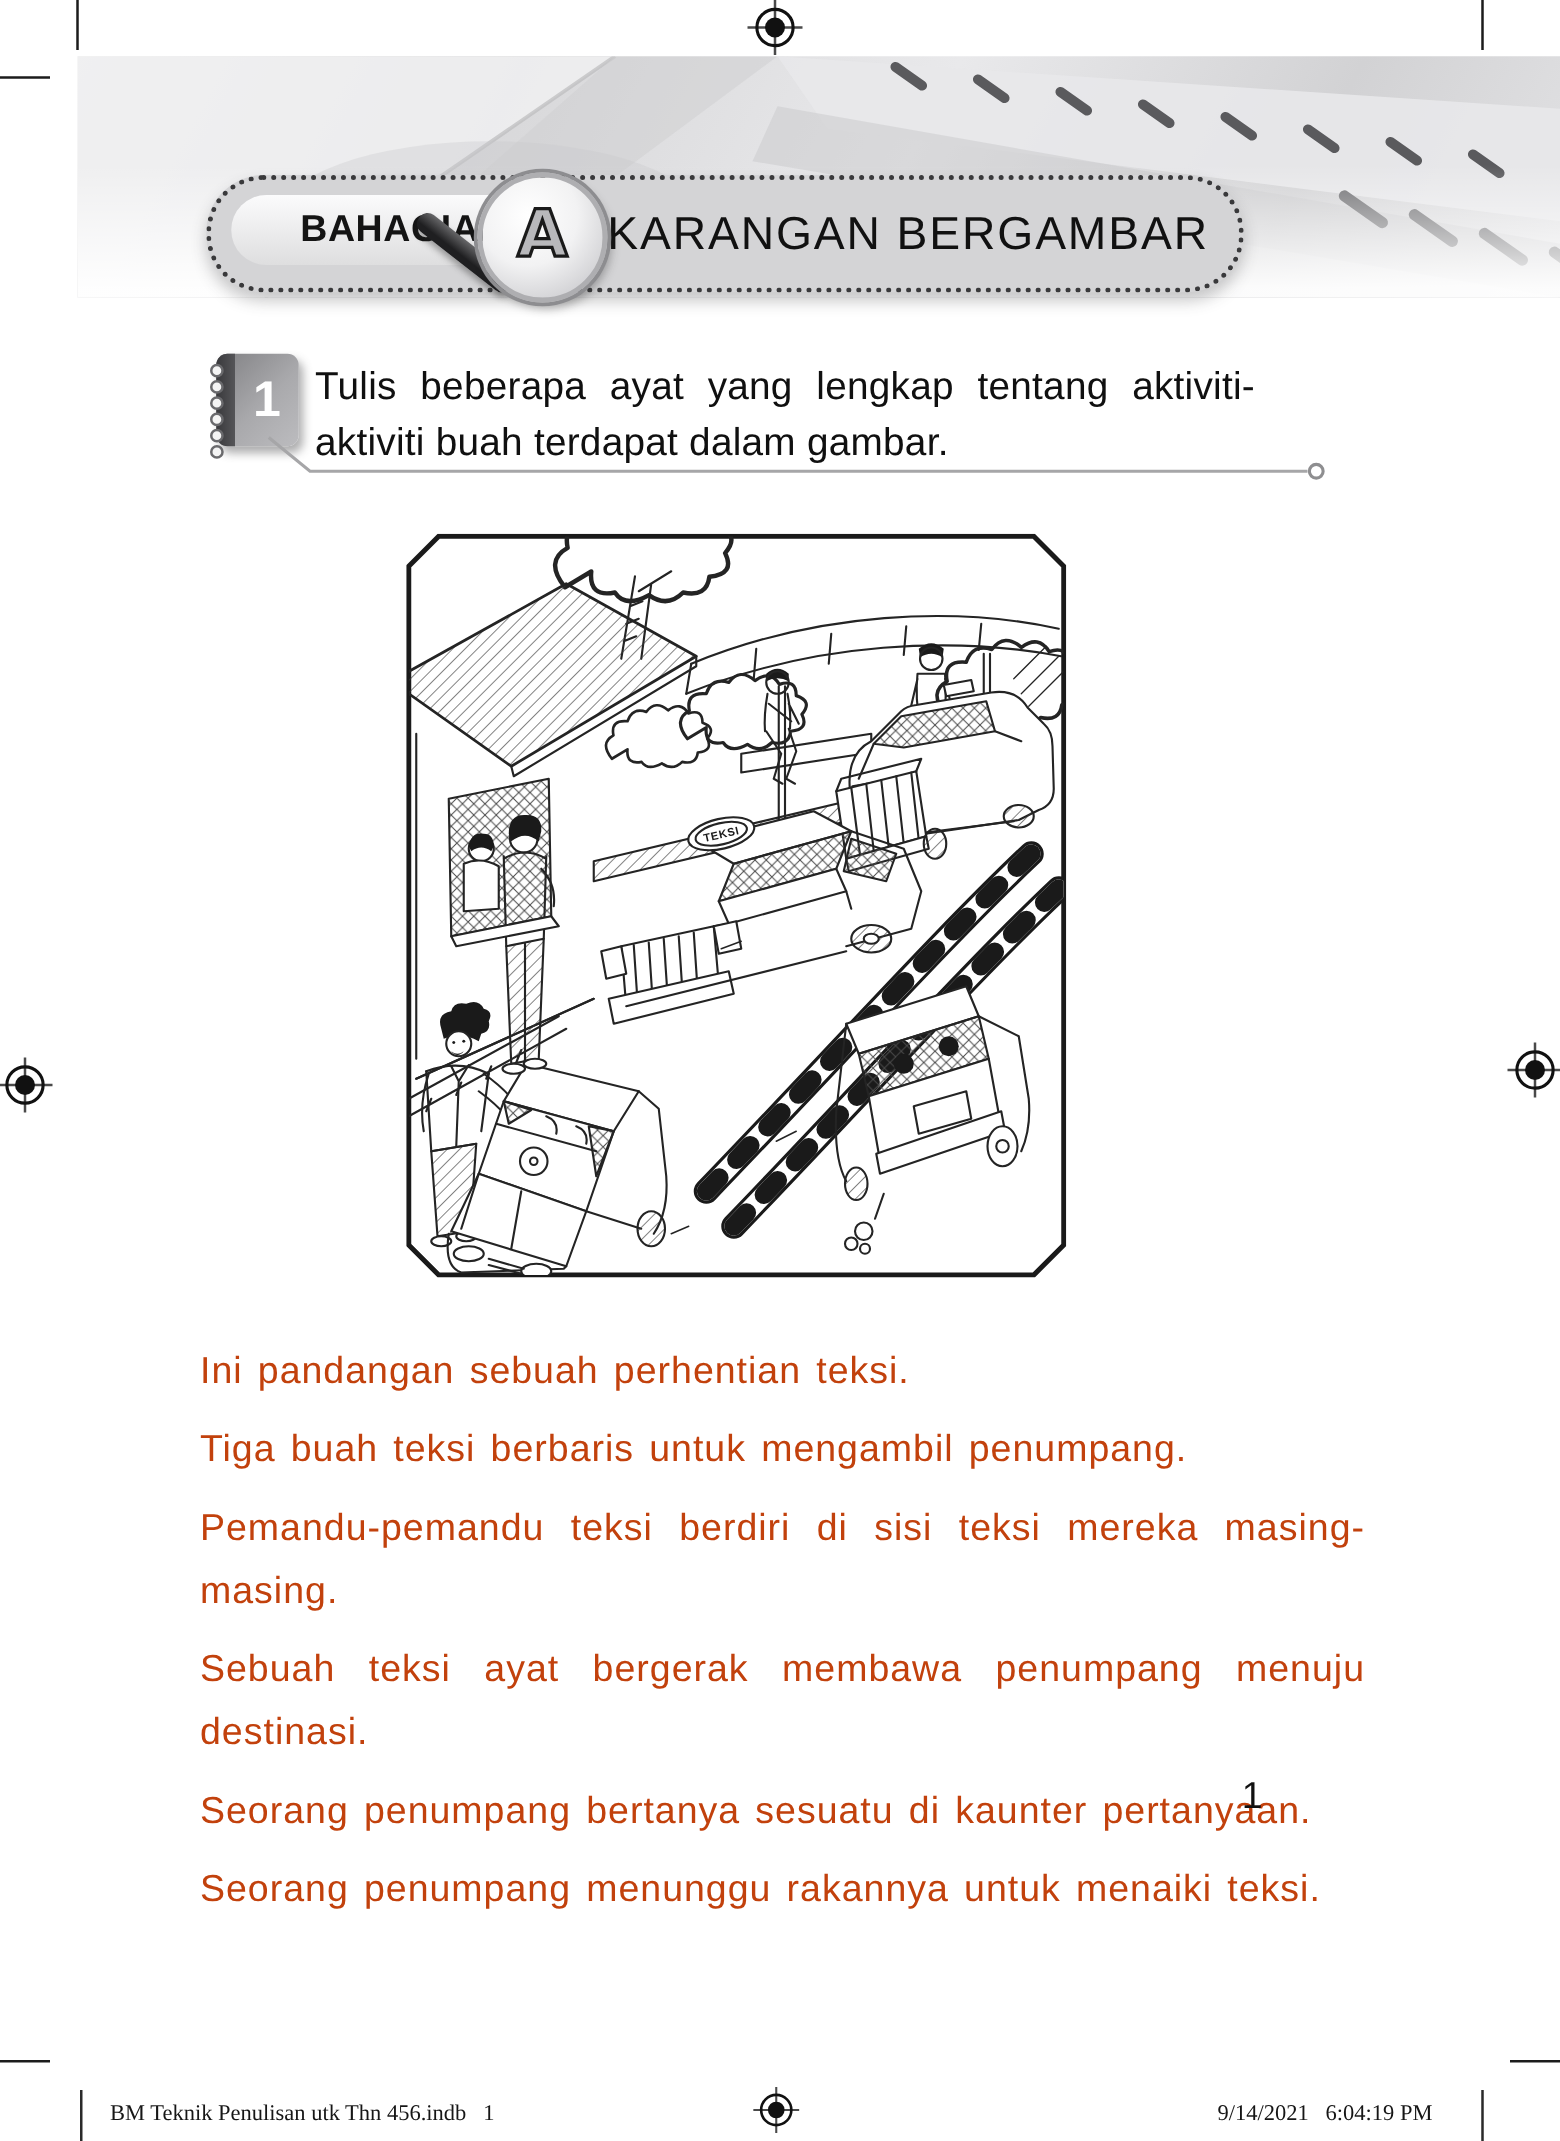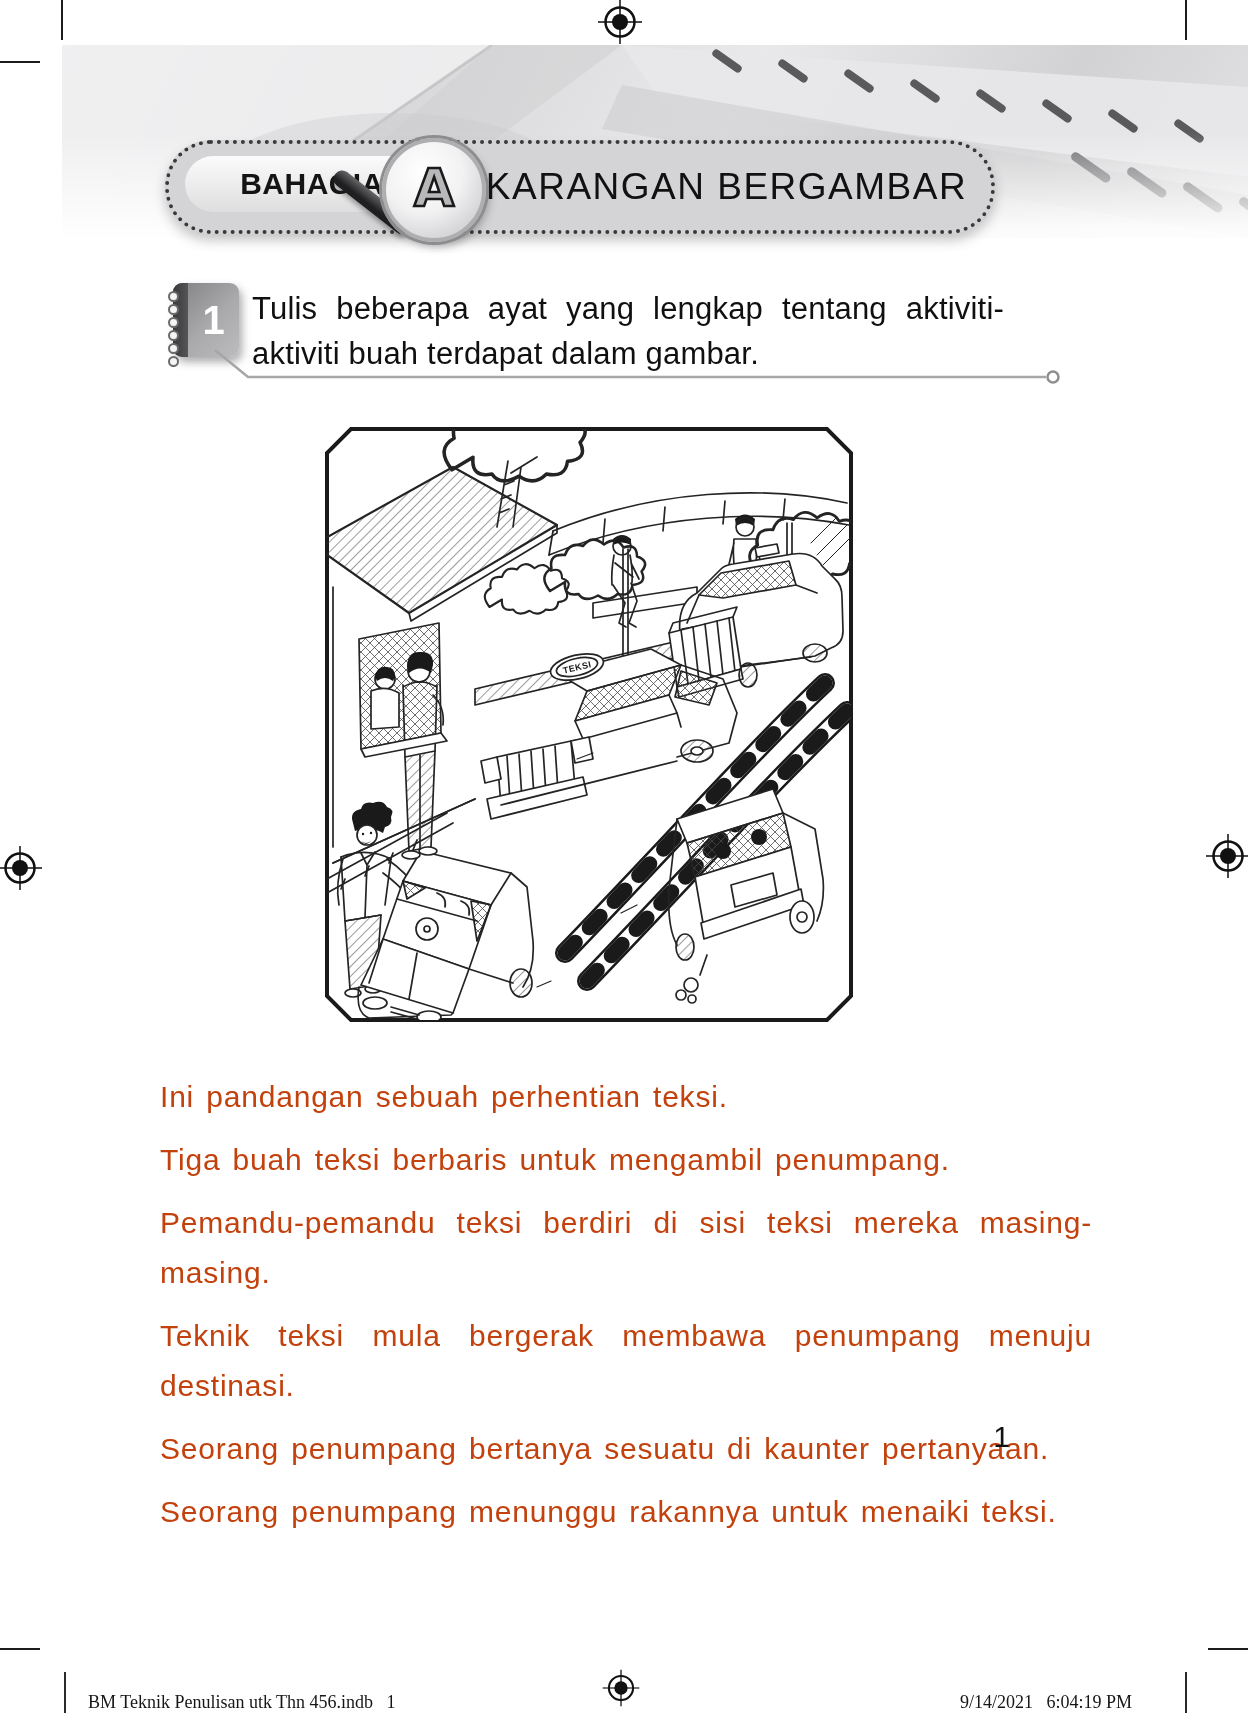--- a/index.html
+++ b/index.html
@@ -70,21 +70,21 @@
          font-size:30px;line-height:50px;color:#c2410c;letter-spacing:.8px;word-spacing:3px;}
   .sentence{margin:0 0 13px 0;}
   .sentence .line{display:block;}
 
   .pagenum{position:absolute;left:930px;top:1420px;width:80px;text-align:right;
          font-size:30px;font-weight:500;color:#111;}
 
   
   .footline{position:absolute;background:#2a2a2a;}
   .foot-text{position:absolute;font-family:"Liberation Serif", serif;font-size:18px;
-         color:#161616;white-space:pre;margin-top:12px;}
+         color:#161616;white-space:pre;}
 </style>
 </head>
 <body>
 
 <div>
 
   <div class="crop" style="left:61px;top:0;width:2px;height:40px;"></div>
   <div class="crop" style="left:0;top:61px;width:40px;height:2px;"></div>
   <div class="crop" style="left:1185px;top:0;width:2px;height:40px;"></div>
   <div class="crop" style="left:1208px;top:61px;width:40px;height:2px;"></div>
@@ -333,31 +333,31 @@
         <span class="line">Ini pandangan sebuah perhentian teksi.</span>
       </p>
       <p class="sentence">
         <span class="line">Tiga buah teksi berbaris untuk mengambil penumpang.</span>
       </p>
       <p class="sentence">
         <span class="line fill">Pemandu-pemandu teksi berdiri di sisi teksi mereka masing-</span>
         <span class="line">masing.</span>
       </p>
       <p class="sentence">
-        <span class="line fill">Teknik teksi mula bergerak membawa penumpang menuju</span>
+        <span class="line fill">Sebuah teksi ayat bergerak membawa penumpang menuju</span>
         <span class="line">destinasi.</span>
       </p>
       <p class="sentence">
         <span class="line">Seorang penumpang bertanya sesuatu di kaunter pertanyaan.</span>
       </p>
       <p class="sentence">
         <span class="line">Seorang penumpang menunggu rakannya untuk menaiki teksi.</span>
       </p>
     </div>
 
   <div class="pagenum">1</div>
 
   <div class="footline" style="left:64px;top:1672px;width:2px;height:41px;"></div>
   <div class="footline" style="left:1185px;top:1672px;width:2px;height:41px;"></div>
   <div class="foot-text" style="left:88px;top:1680px;">BM Teknik Penulisan utk Thn 456.indb   1</div>
-  <div class="foot-text" style="left:960px;top:1680px;width:200px;text-align:left;">9/14/2021   6:04:19 PM</div>
+  <div class="foot-text" style="left:960px;top:1680px;width:200px;text-align:center;">9/14/2021   6:04:19 PM</div>
 
 </div>
 
 </body></html>

